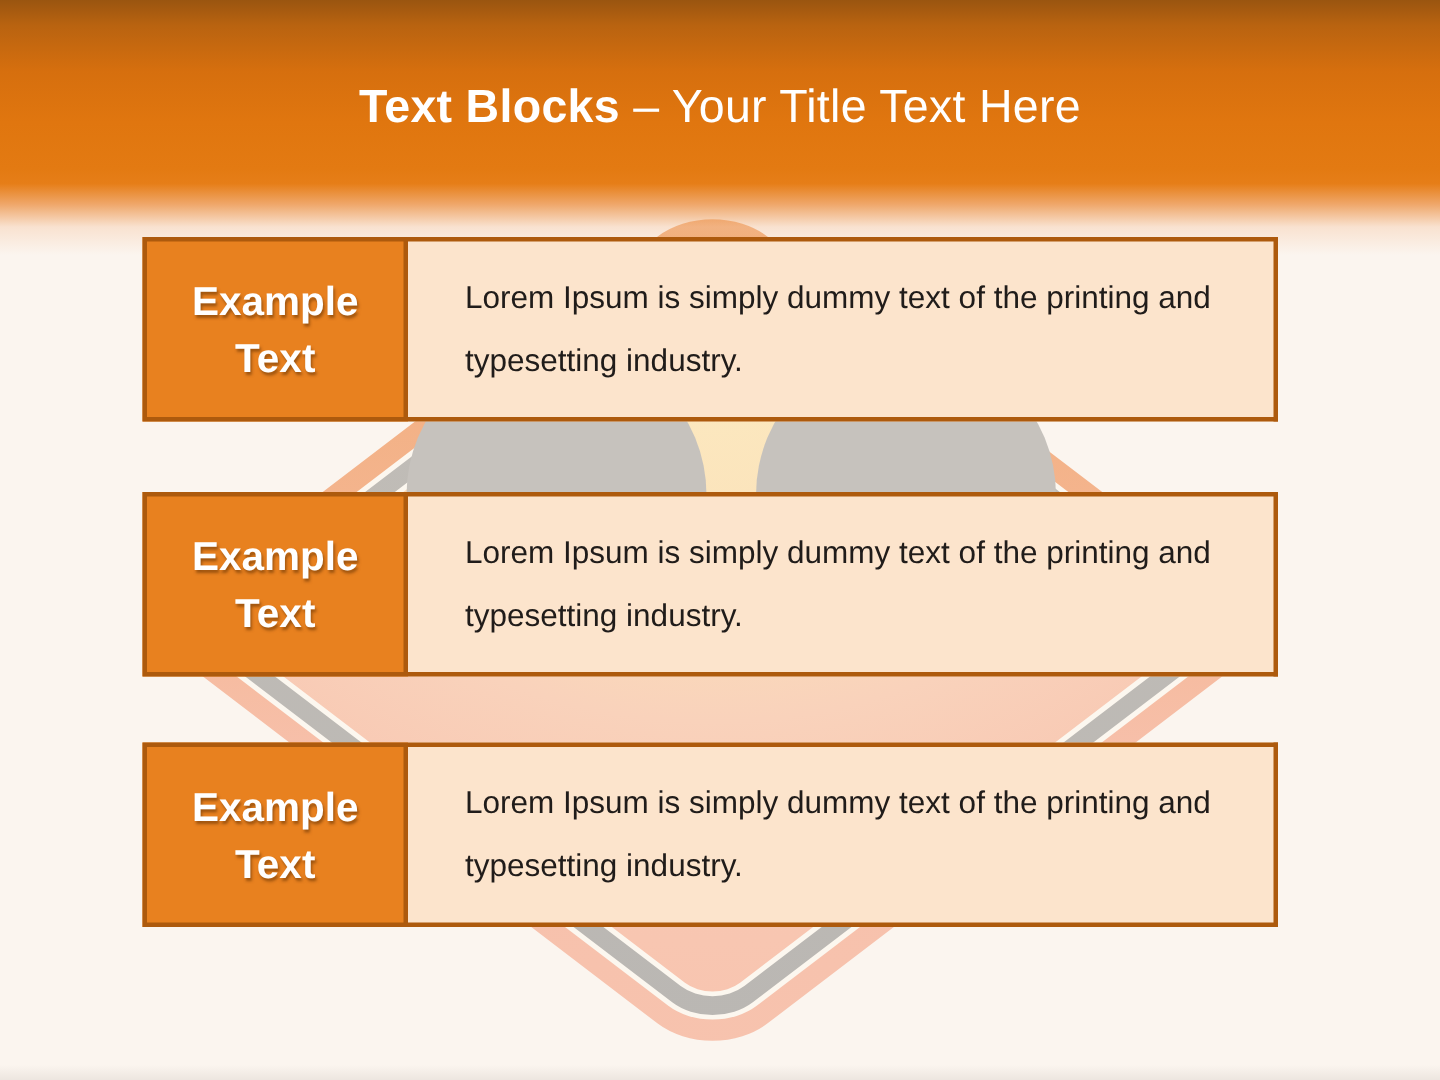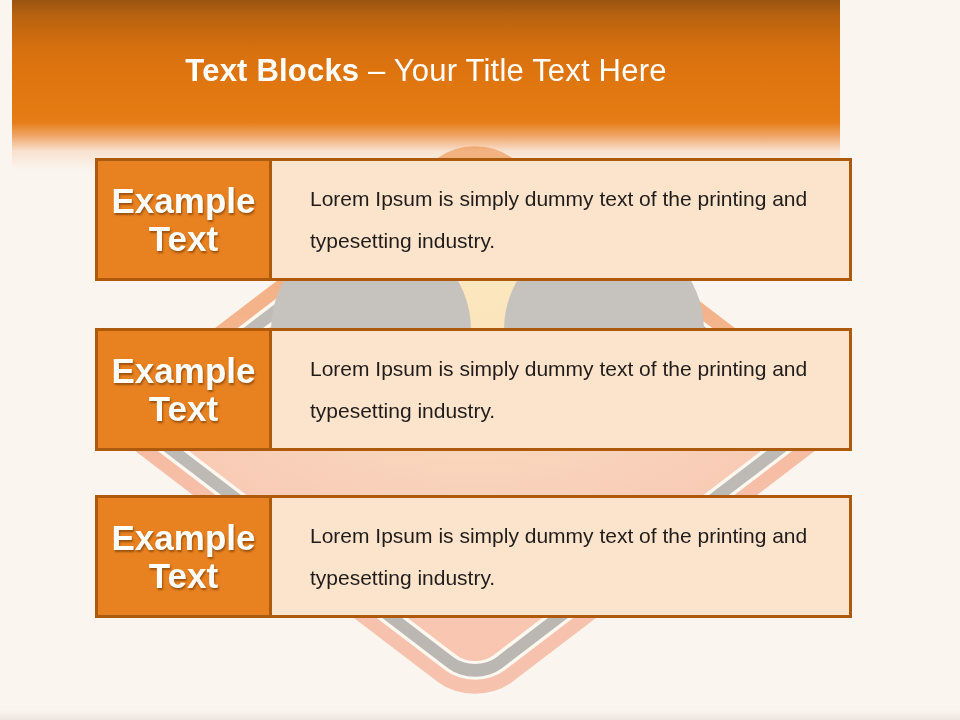--- a/index.html
+++ b/index.html
@@ -28,21 +28,21 @@
     background:radial-gradient(circle at 16% 16%,#fce9c0 0%,#fbe2ba 28%,#f9d2bb 55%,#f8c7b2 80%,#f8c5b0 100%);}
   .wm-circle{
     position:absolute;width:200px;height:200px;border-radius:50%;
     background:#c6c2bd;z-index:2;
   }
   .wm-circle.left{left:271px;top:230px;}
   .wm-circle.right{left:504px;top:230px;}
 
   
   .header{
-    position:absolute;left:12px;top:0;width:828px;height:170px;z-index:3;
+    position:absolute;left:0;top:0;width:960px;height:170px;z-index:3;
     background:linear-gradient(180deg,
       #9a5510 0%,
       #b96310 10%,
       #d66f0e 28%,
       #e0760f 48%,
       #e37a12 66%,
       #e67e18 72%,
       rgba(235,140,60,0.75) 80%,
       rgba(244,190,150,0.35) 89%,
       rgba(252,240,230,0) 100%);
@@ -60,21 +60,21 @@
     display:flex;z-index:4;box-sizing:border-box;
   }
   .block.b0{top:158px;}
   .block.b1{top:328px;}
   .block.b2{top:495px;}
   .block-label{
     width:177px;box-sizing:border-box;flex:none;
     background:#e8811f;
     border:3px solid #ad5a0d;
     display:flex;flex-direction:column;justify-content:center;align-items:center;
-    color:#ffffff;font-weight:bold;font-size:35px;line-height:38px;
+    color:#ffffff;font-weight:bold;font-size:27px;line-height:38px;
     text-shadow:1px 2px 2px rgba(95,45,0,0.55);
   }
   .block-body{
     flex:1;box-sizing:border-box;
     background:#fce4cc;
     border:3px solid #ad5a0d;border-left:none;
     display:flex;align-items:center;
     padding:0 28px 0 38px;
   }
   .block-body p{

